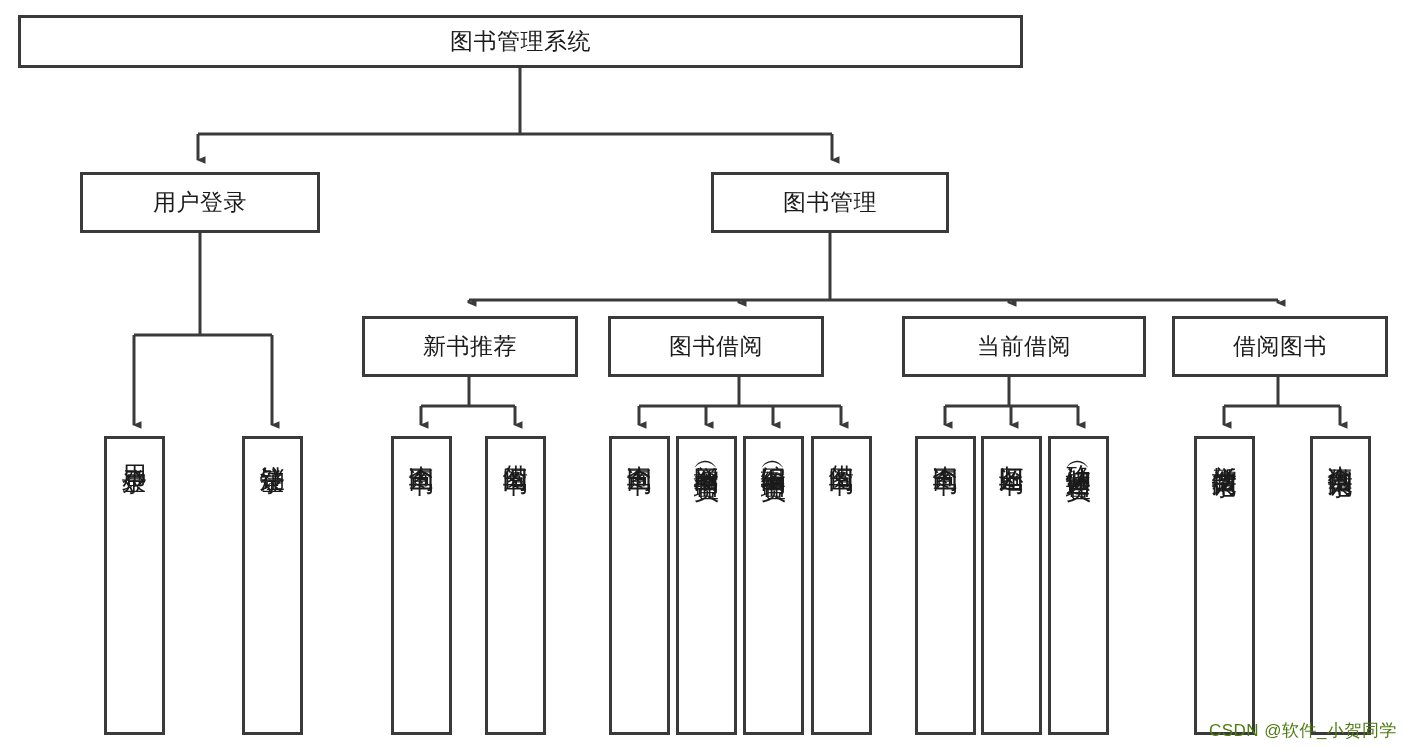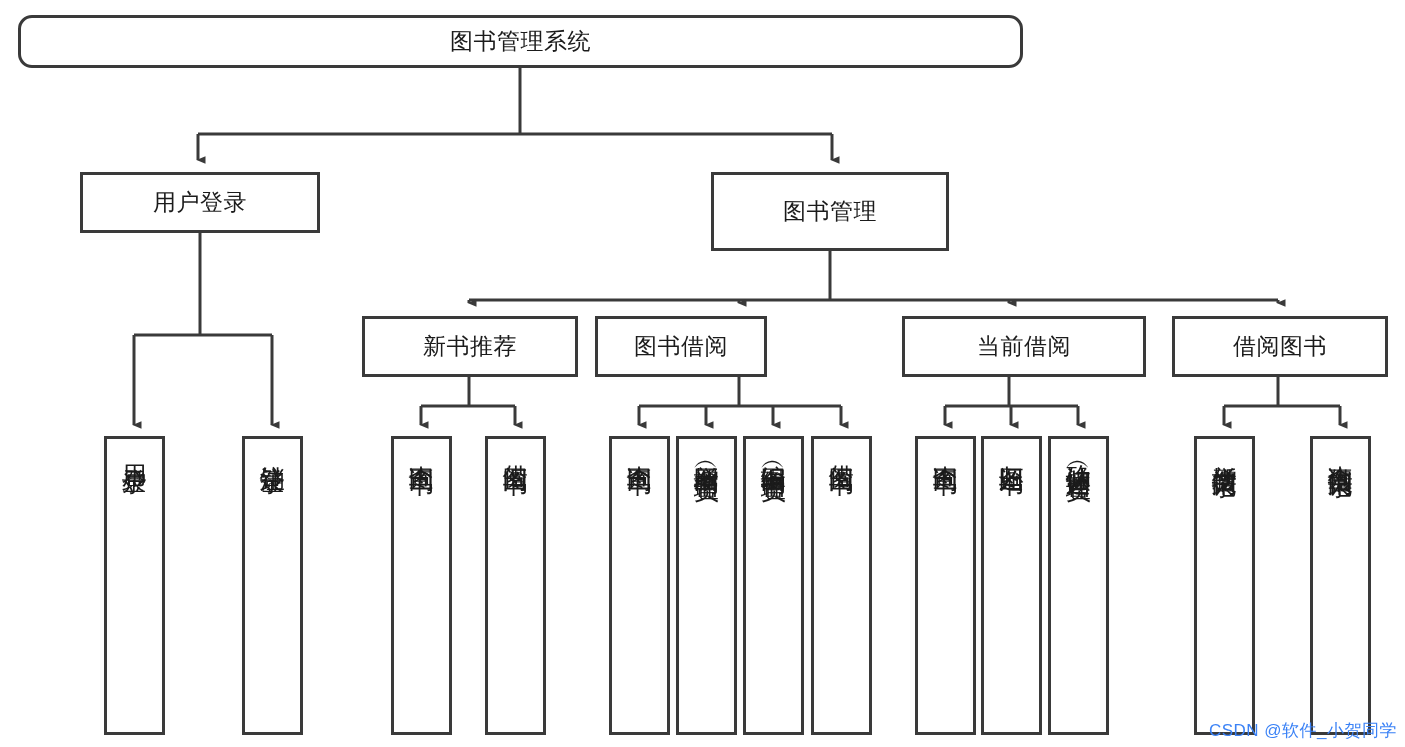--- a/index.html
+++ b/index.html
@@ -31,21 +31,21 @@
     font-size:25px;
     line-height:1.06;
     letter-spacing:2px;
     white-space:nowrap;
   }
   .watermark{
     position:absolute;
     right:8px;
     bottom:5px;
     font-size:17px;
-    color:#3b82f6;
+    color:#4d7c0f;
     white-space:nowrap;
     letter-spacing:0.5px;
     pointer-events:none;
   }
 </style>
 </head>
 <body>
 
 <div id="canvas">
 
@@ -92,35 +92,35 @@
       <path d="M 1011 406 L 1011 425" marker-end="url(#arrow)"></path>
       <path d="M 1078 406 L 1078 425" marker-end="url(#arrow)"></path>
 
       <path d="M 1278 377 L 1278 406"></path>
       <path d="M 1224 406 L 1340 406"></path>
       <path d="M 1224 406 L 1224 425" marker-end="url(#arrow)"></path>
       <path d="M 1340 406 L 1340 425" marker-end="url(#arrow)"></path>
     </g>
   </svg>
 
-  <div class="node root h-node" style="left:18px;top:15px;width:1005px;height:53px;border-radius:14px;">
+  <div class="node root h-node" style="left:18px;top:15px;width:1005px;height:53px;">
     <span class="lbl">图书管理系统</span>
   </div>
 
   <div class="node h-node" style="left:80px;top:172px;width:240px;height:61px;">
     <span class="lbl">用户登录</span>
   </div>
-  <div class="node h-node" style="left:711px;top:172px;width:238px;height:79px;">
+  <div class="node h-node" style="left:711px;top:172px;width:238px;height:61px;">
     <span class="lbl">图书管理</span>
   </div>
 
   <div class="node h-node" style="left:362px;top:316px;width:216px;height:61px;align-items:center;">
     <span class="lbl">新书推荐</span>
   </div>
-  <div class="node h-node" style="left:595px;top:316px;width:172px;height:61px;">
+  <div class="node h-node" style="left:608px;top:316px;width:216px;height:61px;">
     <span class="lbl">图书借阅</span>
   </div>
   <div class="node h-node" style="left:902px;top:316px;width:244px;height:61px;">
     <span class="lbl">当前借阅</span>
   </div>
   <div class="node h-node" style="left:1172px;top:316px;width:216px;height:61px;">
     <span class="lbl">借阅图书</span>
   </div>
 
   <div class="node v-node" style="left:104px;top:436px;width:61px;height:299px;">

